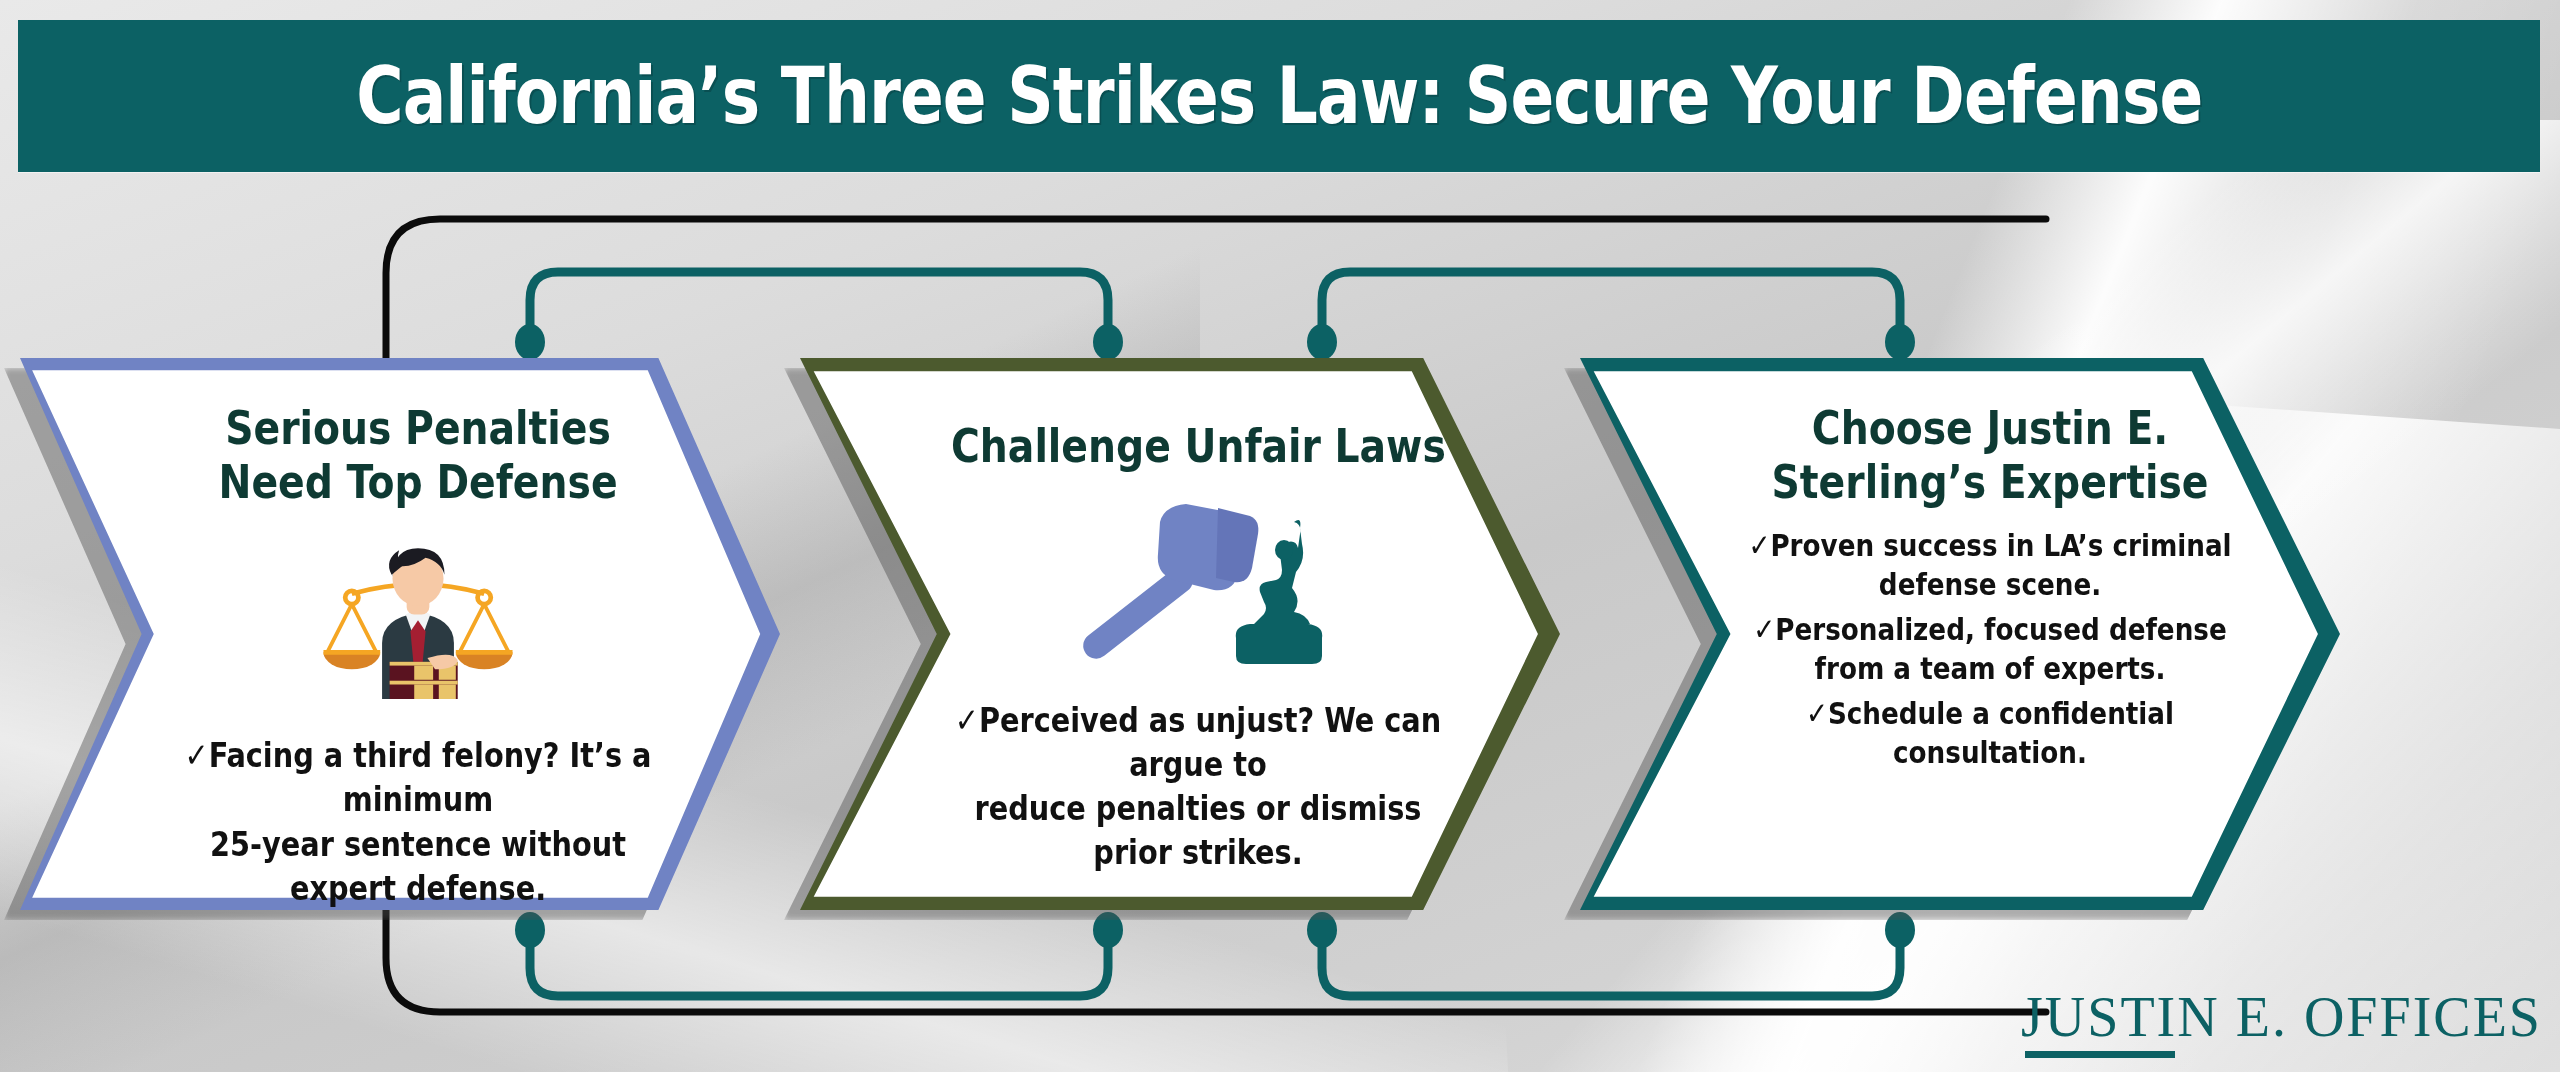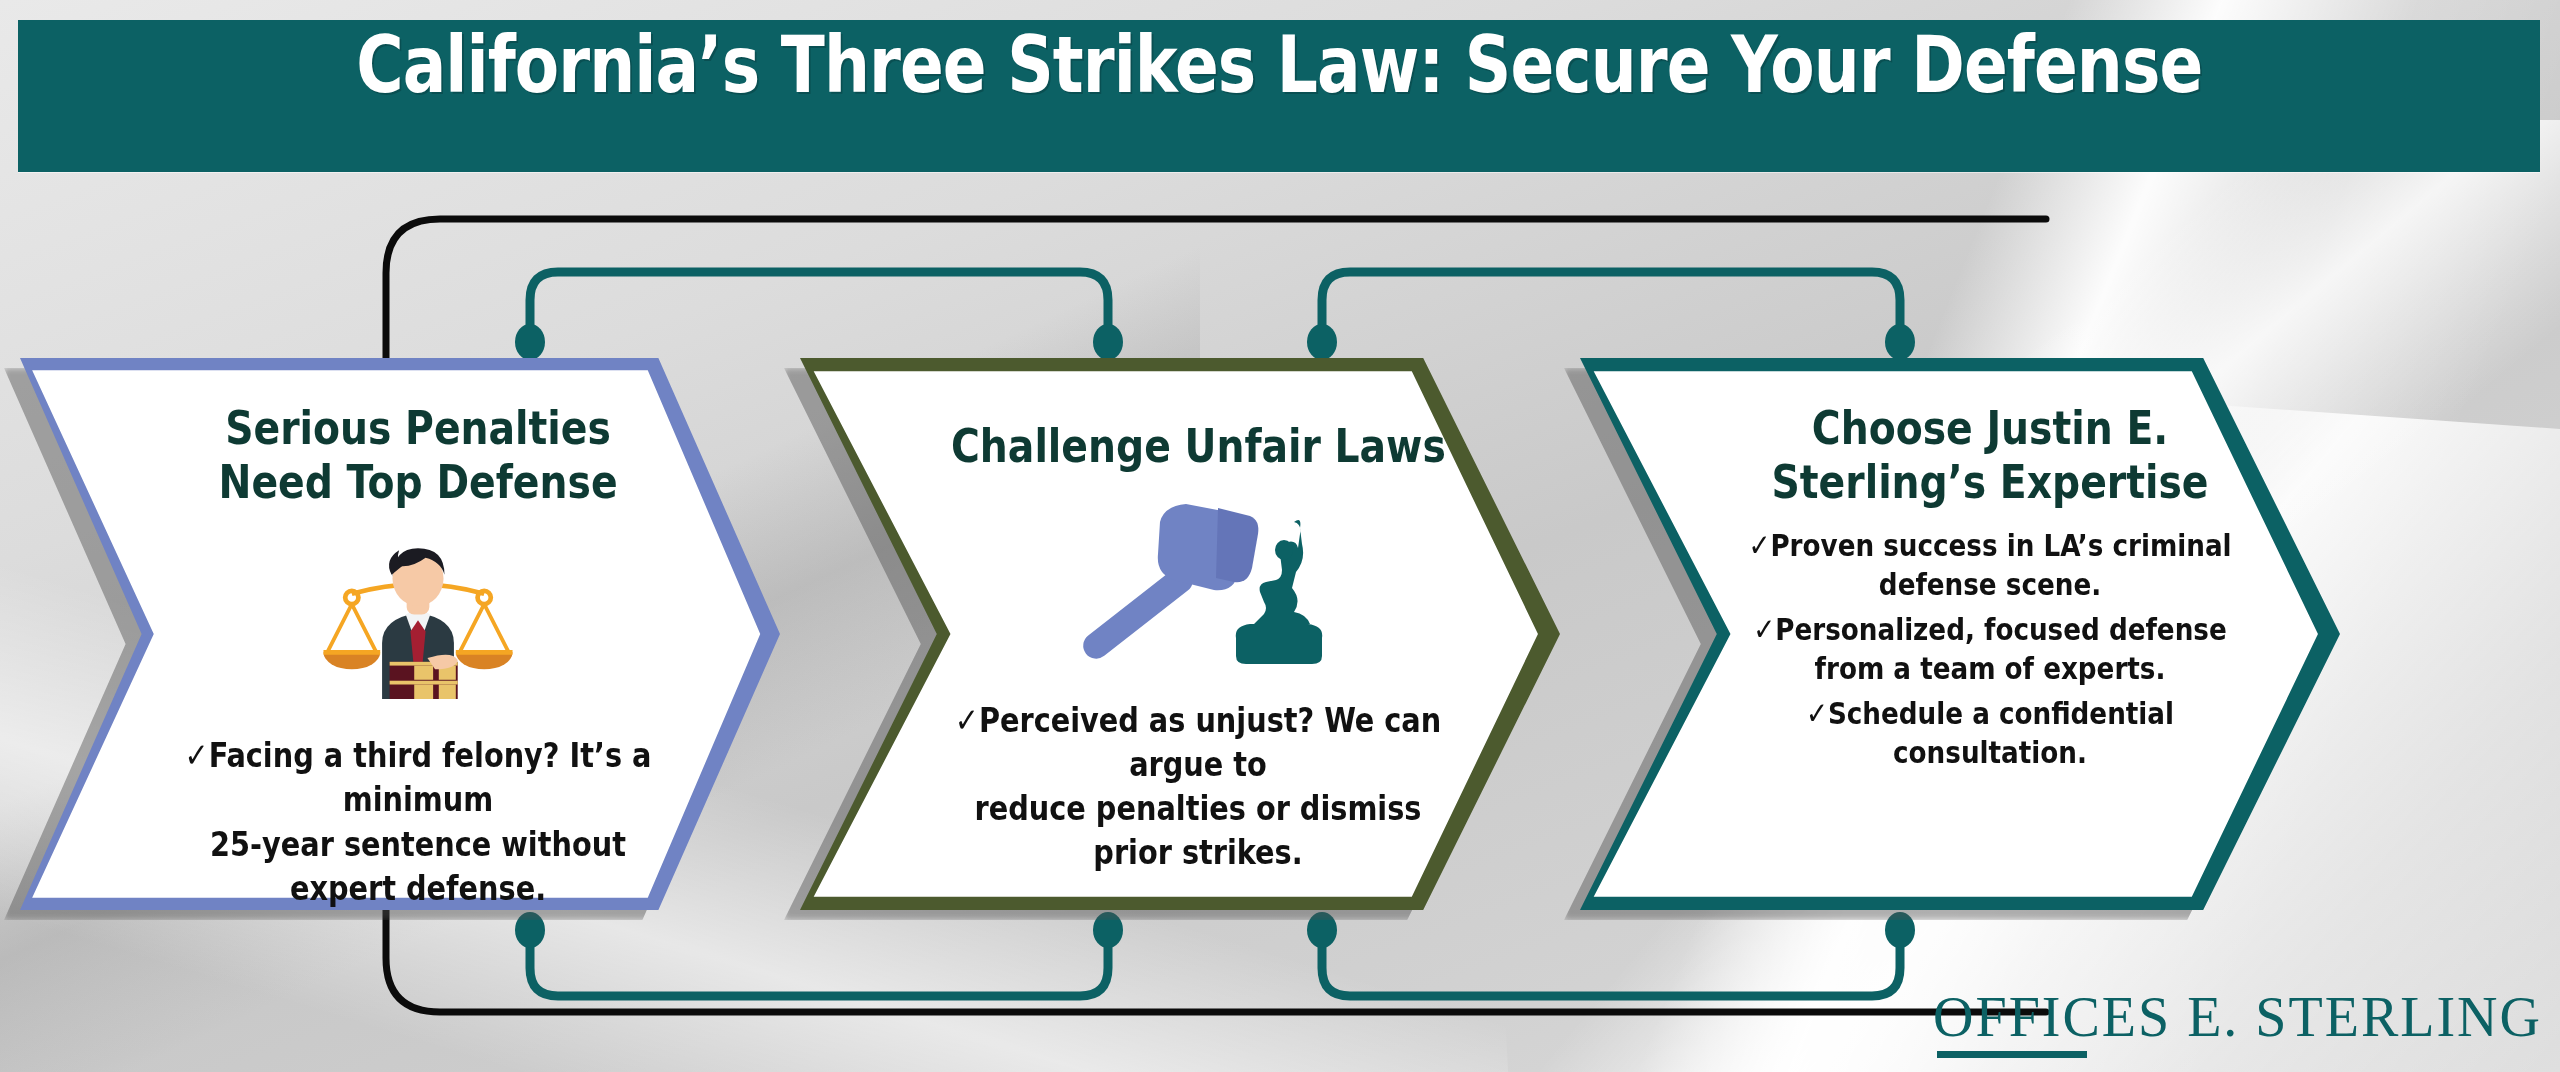--- a/index.html
+++ b/index.html
@@ -38,21 +38,21 @@
   }
   .sw5{
     right:-100px;top:120px;width:900px;height:760px;
     background:linear-gradient(140deg,rgba(255,255,255,0) 30%,rgba(255,255,255,.8) 42%,rgba(255,255,255,0) 58%);
   }
 
   
   .header-bar{
     position:absolute;left:18px;top:20px;width:2522px;height:152px;
     background:#0c6164;
-    display:flex;align-items:flex-start;justify-content:center;
+    display:flex;align-items:center;justify-content:center;
     box-shadow:0 1px 0 rgba(255,255,255,.5);
   }
   .header-title{
     color:#ffffff;
     font-family:"Liberation Sans Narrow","DejaVu Sans Condensed","Liberation Sans",sans-serif;
     font-weight:700;font-size:78px;letter-spacing:-1px;
     transform:scaleX(.92);
     white-space:nowrap;
     text-shadow:2px 2px 0 rgba(0,0,0,.18);
   }
@@ -299,17 +299,17 @@
             <span class="tick">✓</span><span>Perceived as unjust? We can argue to</span>
             <div>reduce penalties or dismiss prior strikes.</div>
           </li>
         </ul>
       </div>
     </div>
 
   </div>
 
   <div class="logo">
-    <div class="logo-main">OFFICES E. STERLING</div>
+    <div class="logo-main">JUSTIN E. OFFICES</div>
     <div class="logo-rule"></div>
   </div>
 
 </div>
 
 </body></html>

